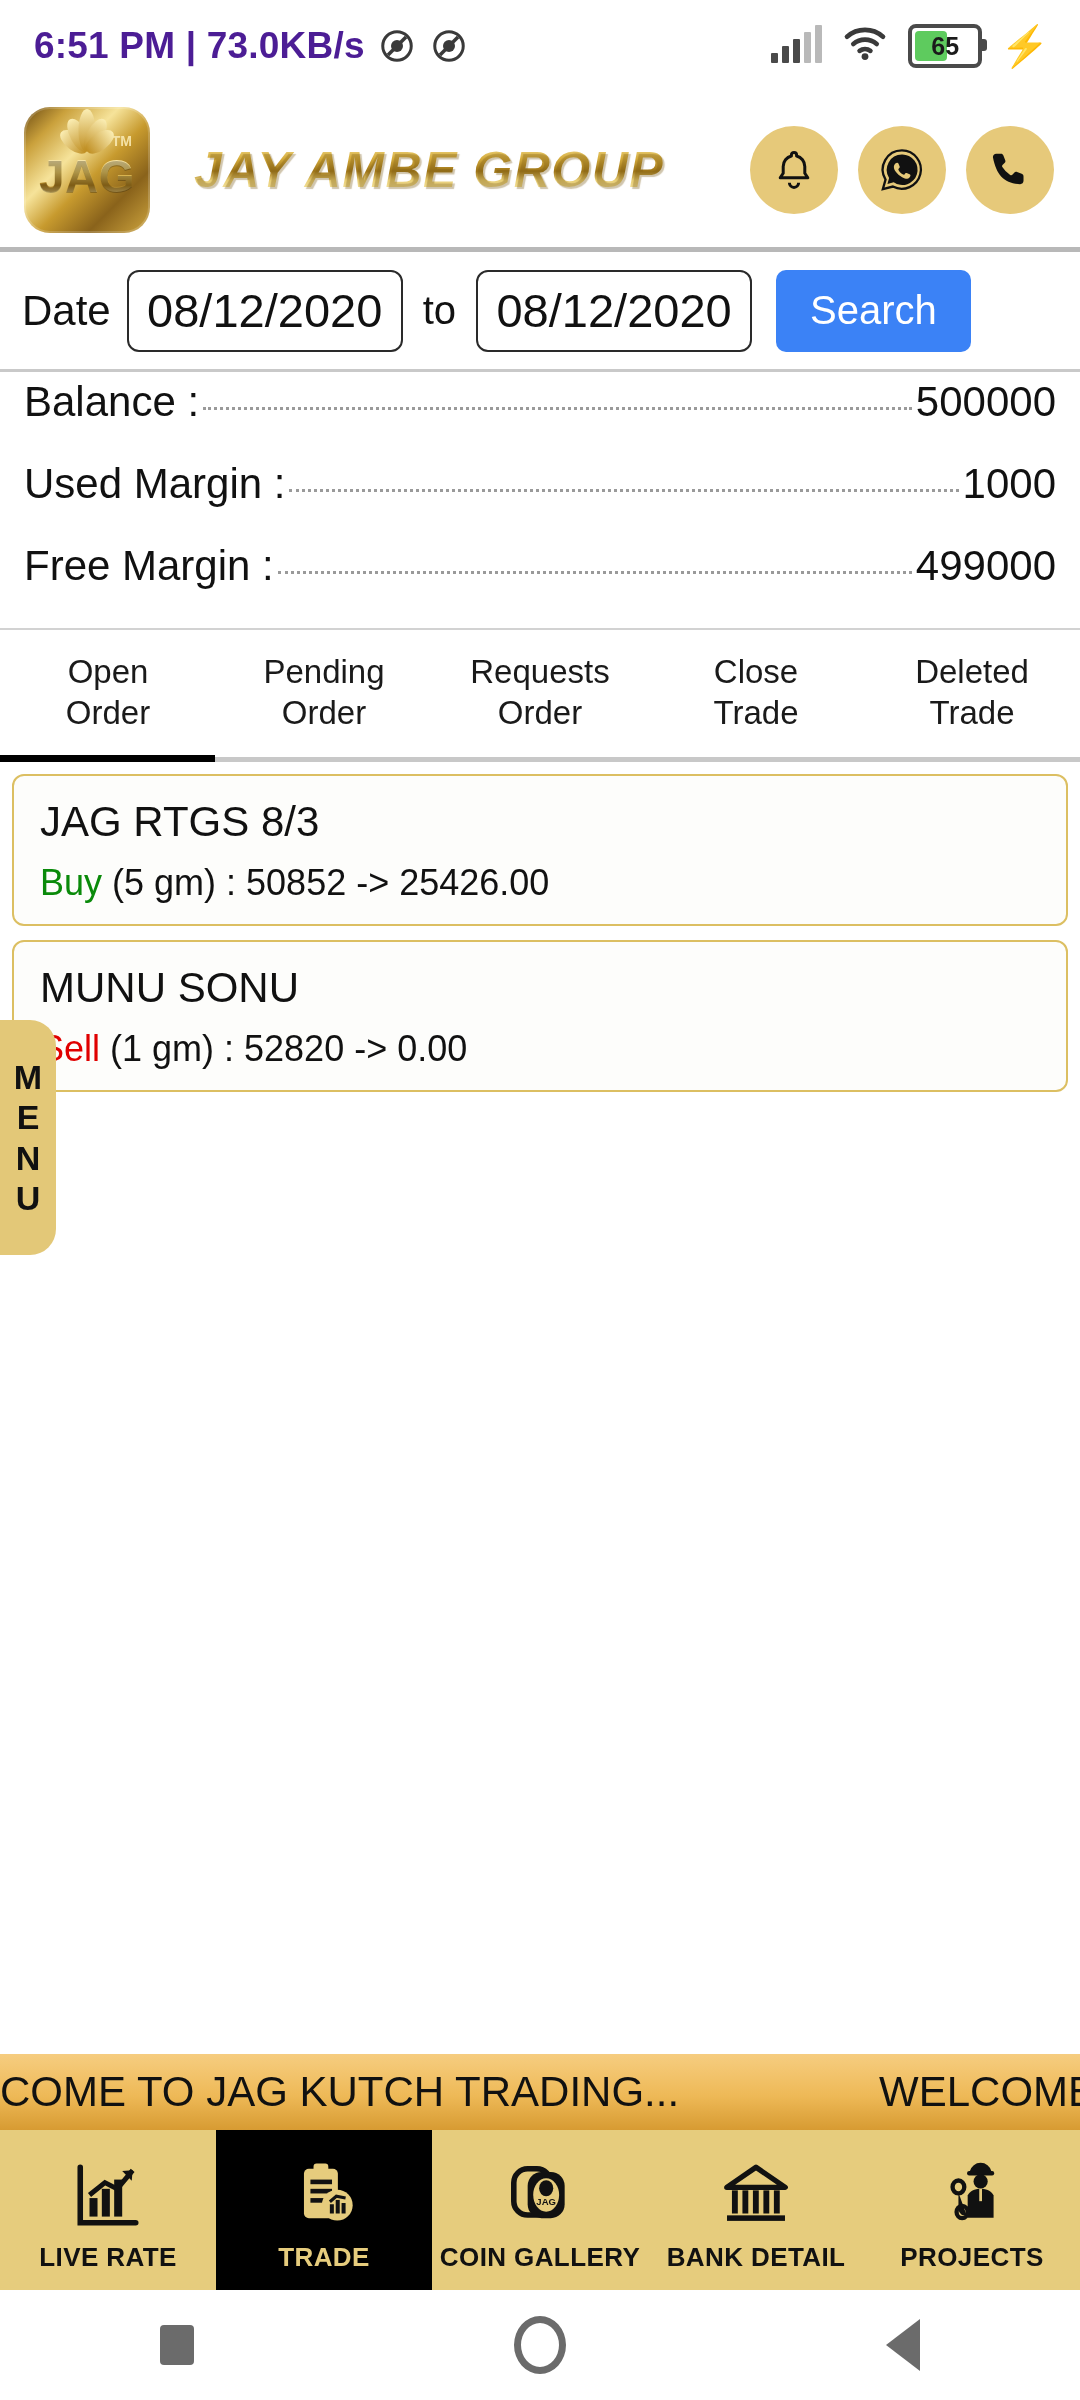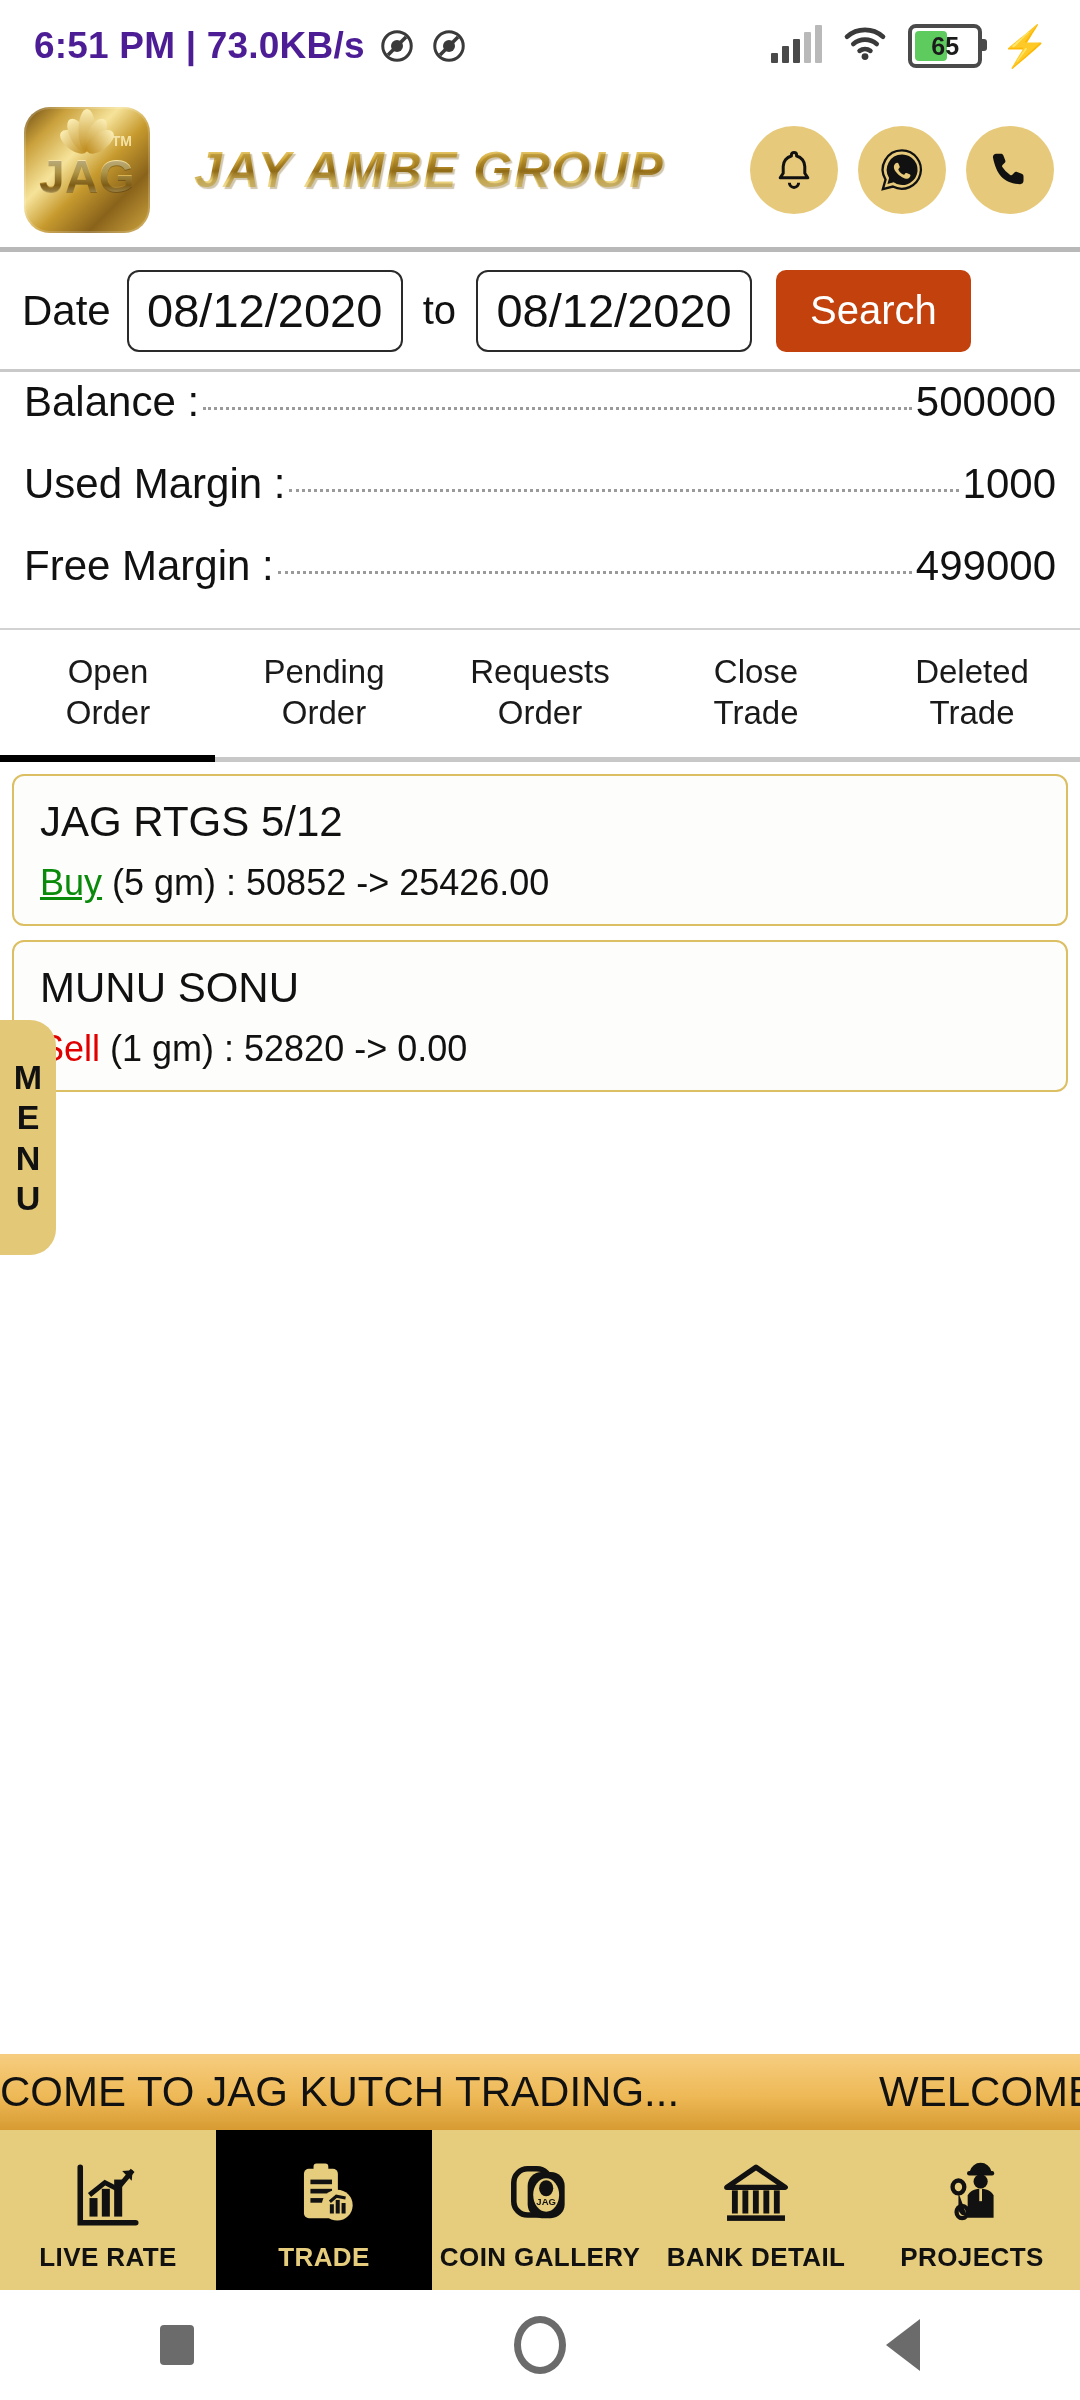--- a/index.html
+++ b/index.html
@@ -88,21 +88,21 @@
     padding:0 22px; background:#fff; border-bottom:3px solid #c9c9c9;
   }
   .date-label { font-size:42px; color:#111; margin-right:16px; white-space:nowrap; }
   .date-input {
     width:276px; height:82px; border:2px solid #2a2a2a; border-radius:12px;
     background:#fff; font-size:47px; color:#111; text-align:center;
     font-family:"Liberation Sans", sans-serif;
   }
   .to-label { font-size:40px; color:#111; margin:0 20px; }
   .search-btn {
-    margin-left:24px; background:#c2410c; color:#fff; border:none; border-radius:10px;
+    margin-left:24px; background:#3b82f6; color:#fff; border:none; border-radius:10px;
     height:82px; padding:12px 34px; font-size:40px; cursor:pointer;
     font-family:"Liberation Sans", sans-serif;
   }
 
   
   .balances { padding:6px 24px 4px; border-bottom:2px solid #d2d2d2; }
   .bal-row { display:flex; align-items:baseline; height:82px; }
   .bal-label { font-size:42px; color:#111; white-space:nowrap; }
   .bal-dots {
     flex:1; margin:0 4px; position:relative; top:-6px;
@@ -121,21 +121,21 @@
   .tabs-active-bar { position:absolute; left:0; bottom:0; height:7px; width:215px; background:#000; }
 
   
   .orders { flex:1; padding:12px 12px 0; background:#fff; overflow:hidden; }
   .order-card {
     border:2px solid #dcbf62; border-radius:12px; background:#fdfdfb;
     padding:22px 26px 20px; margin-bottom:14px;
   }
   .order-title { font-size:42px; color:#111; margin-bottom:16px; }
   .order-line { font-size:36px; color:#111; }
-  .side-buy { color:#0a8a0a;text-decoration:underline; }
+  .side-buy { color:#0a8a0a; }
   .side-sell { color:#e00000; }
 
   
   .menu-tab {
     position:absolute; left:0; top:1020px; width:56px; height:235px;
     background:#e3c878; border-radius:0 26px 26px 0;
     display:flex; flex-direction:column; align-items:center; justify-content:center;
     font-size:34px; font-weight:700; color:#111; line-height:1.18; cursor:pointer; z-index:30;
   }
 
@@ -295,21 +295,21 @@
     <div class="tab">
       <span>Deleted</span>
       <span>Trade</span>
     </div>
     <div class="tabs-underline"></div>
     <div class="tabs-active-bar"></div>
   </div>
 
   <div class="orders">
     <div class="order-card">
-      <div class="order-title">JAG RTGS  5/12</div>
+      <div class="order-title">JAG RTGS  8/3</div>
       <div class="order-line">
         <span class="side-buy">Buy</span><span> (5 gm) : 50852 -&gt; 25426.00</span>
       </div>
     </div>
     <div class="order-card">
       <div class="order-title">MUNU SONU</div>
       <div class="order-line">
         <span class="side-sell">Sell</span><span> (1 gm) : 52820 -&gt; 0.00</span>
       </div>
     </div>

